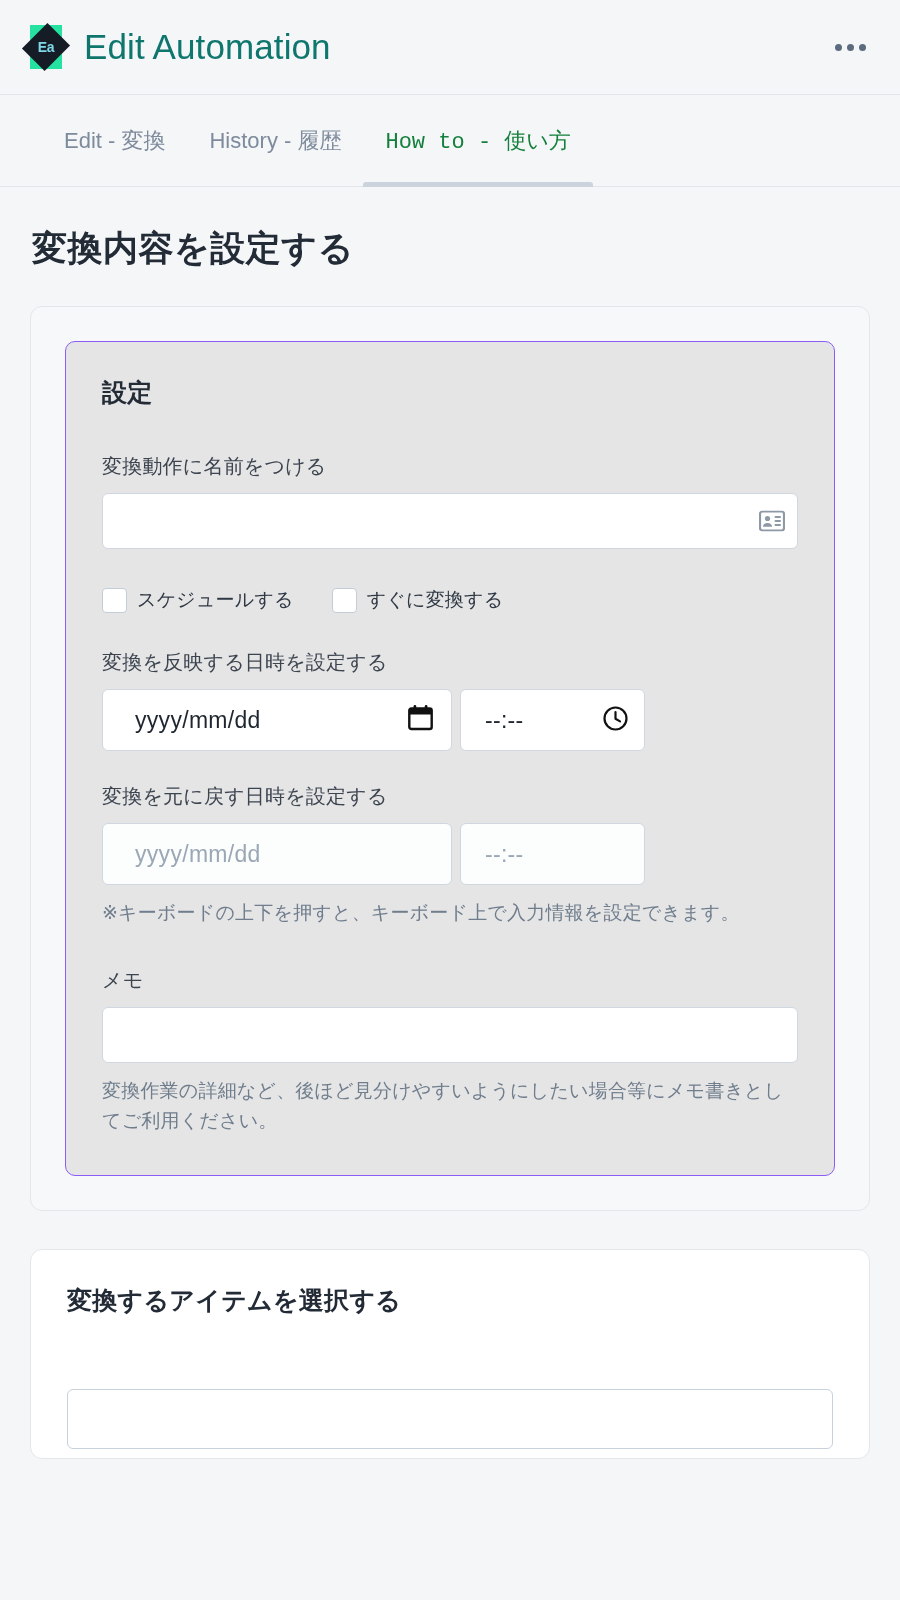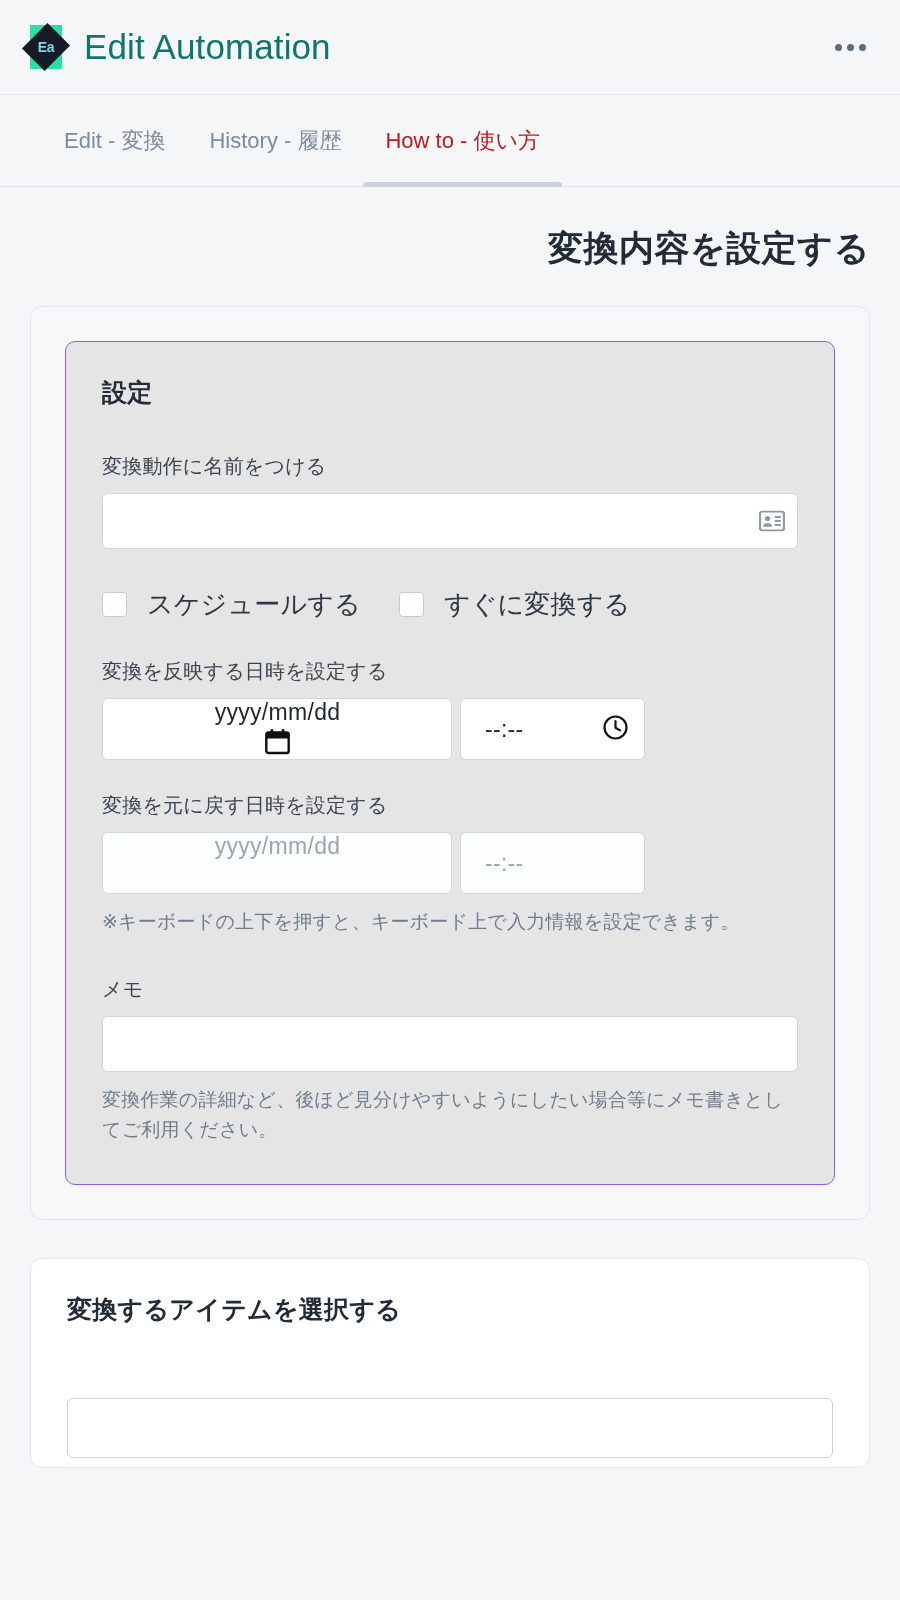--- a/index.html
+++ b/index.html
@@ -93,21 +93,21 @@
     display: flex;
     align-items: center;
     font-size: 22px;
     color: #7e8b9c;
     padding: 0 22px;
     position: relative;
     cursor: pointer;
     white-space: nowrap;
   }
   .tab:first-child { padding-left: 34px; }
-  .tab.active { color: #b91c1c; }
+  .tab.active { color: #15803d; font-family: Liberation Mono, monospace; }
   .tab.active::after {
     content: "";
     position: absolute;
     left: 0; right: 0;
     bottom: -1px;
     height: 5px;
     background: #ccd3dc;
     border-radius: 3px 3px 0 0;
   }
 
@@ -115,21 +115,20 @@
   .page {
     padding: 0 30px;
   }
 
   .page-title {
     font-size: 35px;
     font-weight: 700;
     color: #222b36;
     letter-spacing: 0.5px;
     margin: 38px 0 34px 2px;
-    text-align: right;
   }
 
   .outer-card {
     background: #f7f8fa;
     border: 1px solid #e3e7ec;
     border-radius: 12px;
     padding: 34px;
     margin-bottom: 38px;
   }
 
@@ -215,45 +214,44 @@
   }
   .checkbox-box {
     width: 25px;
     height: 25px;
     border: 1px solid #c3cdd8;
     border-radius: 4px;
     background: #ffffff;
     flex: 0 0 auto;
   }
   .checkbox-label {
-    font-size: 26px;
+    font-size: 19px;
     color: #2e3744;
-    margin-left: 20px;
+    margin-left: 10px;
     letter-spacing: 0.2px;
   }
 
   .datetime-row {
     display: flex;
     align-items: center;
     gap: 8px;
     margin-bottom: 8px;
   }
 
   .date-field {
     width: 350px;
     height: 62px;
     background: #ffffff;
     border: 1px solid #cfd8e0;
     border-radius: 6px;
     display: flex;
     align-items: center;
     justify-content: space-between;
-    padding: 0 18px 0 19px;
+    padding: 0 18px 0 32px;
     cursor: pointer;
-    flex-direction: column;
   }
   .time-field {
     width: 185px;
     height: 62px;
     background: #ffffff;
     border: 1px solid #cfd8e0;
     border-radius: 6px;
     display: flex;
     align-items: center;
     justify-content: space-between;

